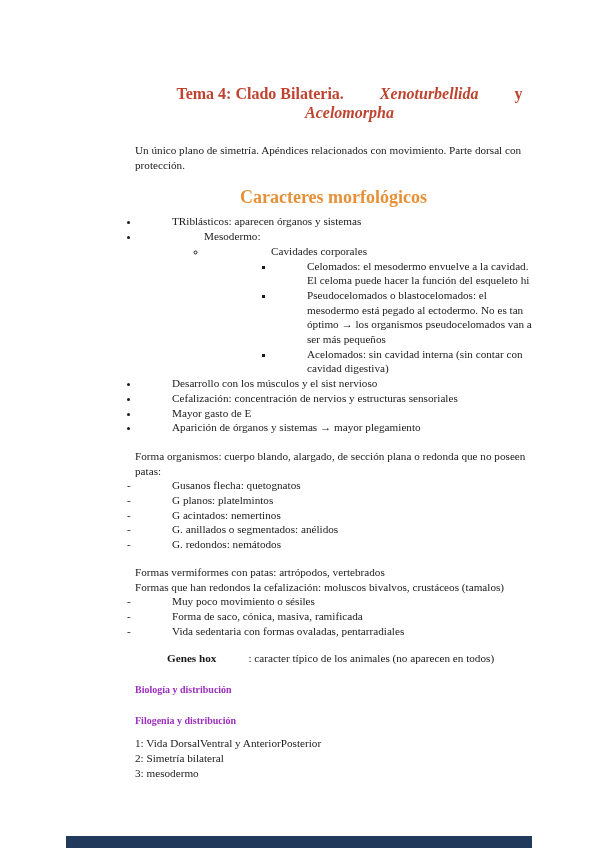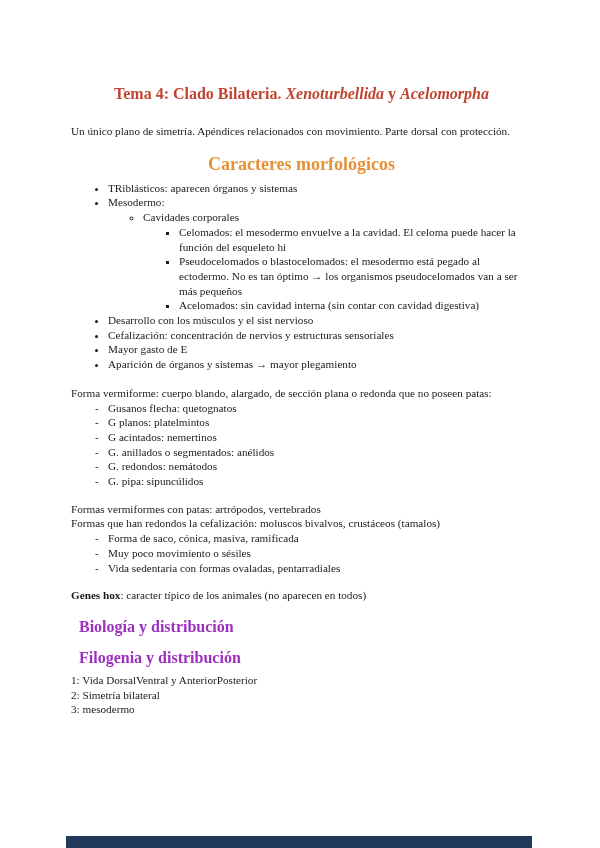--- a/index.html
+++ b/index.html
@@ -1,15 +1,15 @@
 <!DOCTYPE html>
 <html lang="es" style="--title_red: #bf4430; --heading_orange: #e69138; --heading_purple: #9c2fbe; --footer_bar_navy: #21395a;"><head>
 <meta charset="utf-8">
 <style>
-  * { box-sizing: border-box; }
+  * { box-sizing: border-box; padding-left: 32px; }
   html, body { margin: 0; padding: 0; }
   body {
     width: 600px; height: 848px;
     background: #ffffff;
     overflow: hidden;
   }
   .page {
     position: relative;
     width: 600px; height: 848px;
     background: #ffffff;
@@ -26,22 +26,22 @@
     text-align: center; margin: 0 0 21px;
     color: var(--title_red, #bf4430);
   }
   h1.doc-title em { font-style: italic; }
   h2.orange-heading {
     font-size: 18px; line-height: 16px; font-weight: bold;
     text-align: center; margin: 17px 0 9px;
     color: var(--heading_orange, #e69138);
   }
   h3.purple-heading {
-    font-size: 16px; line-height: 15px; font-weight: bold;
-    text-align: left; margin: 16px 8px 8px;
+    font-size: 10px; line-height: 15px; font-weight: bold;
+    text-align: left; margin: 16px 0 8px;
     color: var(--heading_purple, #9c2fbe);
   }
   p { margin: 0 0 14px; }
   p.tight { margin: 0; }
   .bold-lead { font-weight: bold; }
 
   ul { margin: 4px 0 14px; padding-left: 37px; }
   ul ul { margin: 0; }
   ul.l1 > li { list-style-type: disc; }
   ul.l2 { padding-left: 35px; }
@@ -86,37 +86,36 @@
             </ul>
           </li>
         </ul>
       </li>
       <li>Desarrollo con los músculos y el sist nervioso</li>
       <li>Cefalización: concentración de nervios y estructuras sensoriales</li>
       <li>Mayor gasto de E</li>
       <li>Aparición de órganos y sistemas  →  mayor plegamiento</li>
     </ul>
 
-    <p class="tight">Forma vermiforme: cuerpo blando, alargado, de sección plana o redonda que no poseen patas:</p>
+    <p class="tight">Forma organismos: cuerpo blando, alargado, de sección plana o redonda que no poseen patas:</p>
 
     <ul class="dash">
       <li>Gusanos flecha: quetognatos</li>
       <li>G planos: platelmintos</li>
       <li>G acintados: nemertinos</li>
       <li>G. anillados o segmentados: anélidos</li>
       <li>G. redondos: nemátodos</li>
-      <li>G. pipa: sipuncúlidos</li>
     </ul>
 
     <p class="tight">Formas vermiformes con patas: artrópodos, vertebrados</p>
     <p class="tight">Formas que han redondos la cefalización: moluscos bivalvos, crustáceos (tamalos)</p>
 
     <ul class="dash">
+      <li>Muy poco movimiento o sésiles</li>
       <li>Forma de saco, cónica, masiva, ramificada</li>
-      <li>Muy poco movimiento o sésiles</li>
       <li>Vida sedentaria con formas ovaladas, pentarradiales</li>
     </ul>
 
     <p><span class="bold-lead">Genes hox</span><span>: caracter típico de los animales (no aparecen en todos)</span></p>
 
     <h3 class="purple-heading">Biología y distribución</h3>
 
 
     <h3 class="purple-heading">Filogenia y distribución</h3>
 

